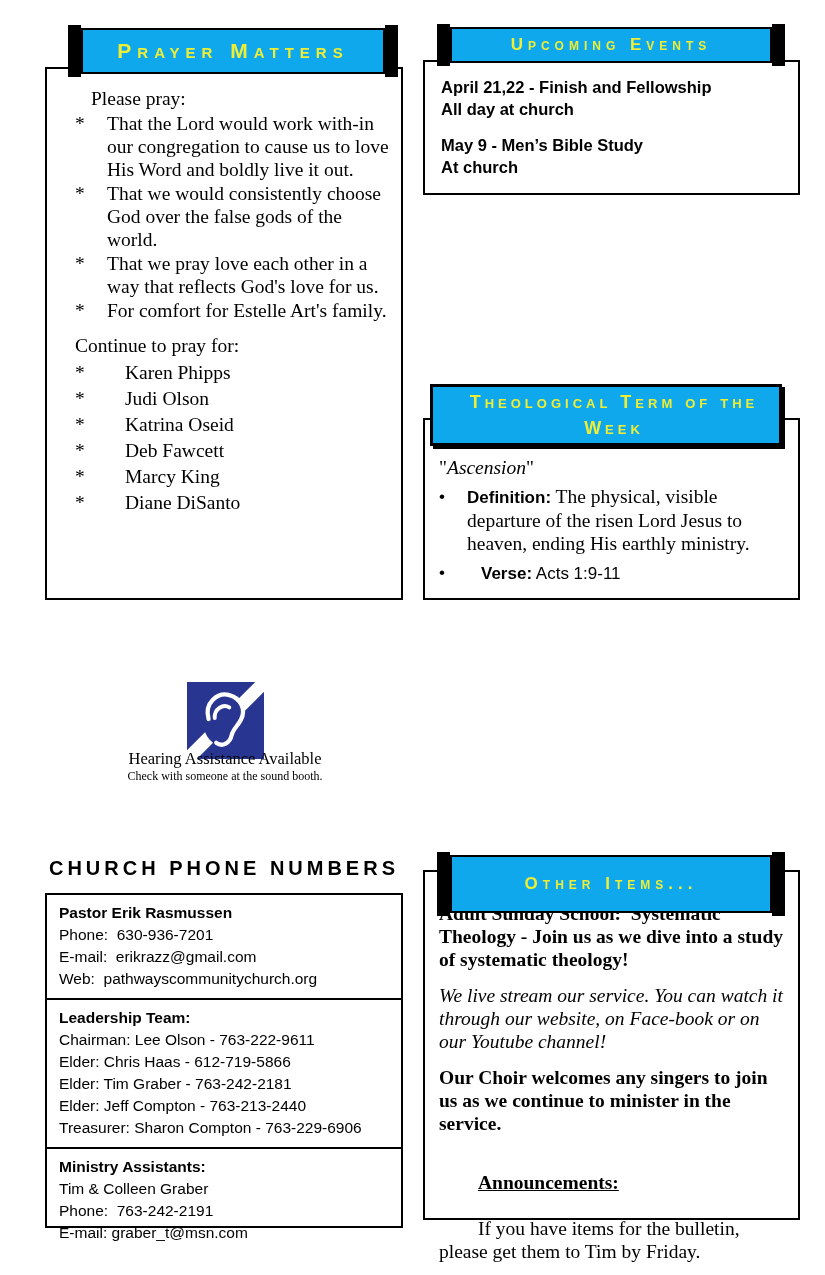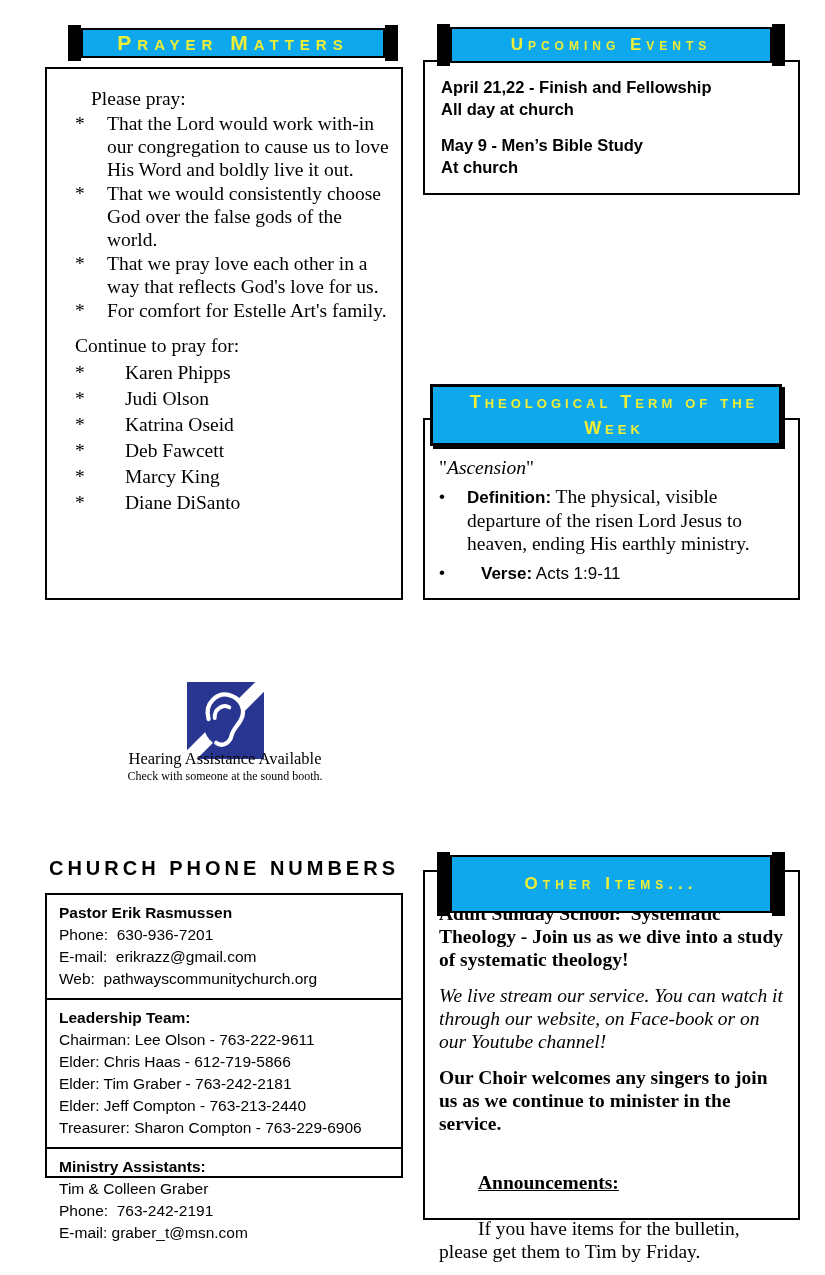--- a/index.html
+++ b/index.html
@@ -126,21 +126,21 @@
             <span>Marcy King</span>
           </div>
 
           <div class="name-row">
             <span>*</span>
             <span>Diane DiSanto</span>
           </div>
         </div>
     </div>
   </div>
-  <div class="banner" style="left:68px;top:28px;width:330px;height:30px;">
+  <div class="banner" style="left:68px;top:28px;width:330px;height:46px;">
     <div class="cap"></div>
     <div class="bar">
       <span class="banner-text">Prayer Matters</span>
     </div>
     <div class="cap"></div>
   </div>
 
   <div class="box" style="left:423px;top:60px;width:377px;height:135px;">
     <div class="upcoming-content gothic">
 
@@ -192,21 +192,21 @@
     <ellipse cx="49" cy="52" rx="28" ry="32" fill="#293691"></ellipse>
     <path d="M28,48 C22,27 40,13 55,17 C70,21 77,36 70,49 C66,57 60,61 58,69 C56,79 46,85 38,79" fill="none" stroke="#ffffff" stroke-width="5.5" stroke-linecap="round"></path>
     <path d="M36,47 C35,35 47,28 55,33" fill="none" stroke="#ffffff" stroke-width="5" stroke-linecap="round"></path>
   </svg>
   <div class="hearing-text">
     <div class="l1">Hearing Assistance Available</div>
     <div class="l2">Check with someone at the sound booth.</div>
   </div>
 
   <div class="phone-title">CHURCH PHONE NUMBERS</div>
-  <div class="box phone-box" style="left:45px;top:893px;width:358px;height:285px;">
+  <div class="box phone-box" style="left:45px;top:893px;width:358px;height:335px;">
     <div class="phone-section">
       <div class="phone-name">Pastor Erik Rasmussen</div>
       <div>
 
       <div class="phone-line">Phone:  630-936-7201</div>
           <div class="phone-line">E-mail:  erikrazz@gmail.com</div>
           <div class="phone-line">Web:  pathwayscommunitychurch.org</div>
         </div>
     </div>
     <div class="phone-section">

